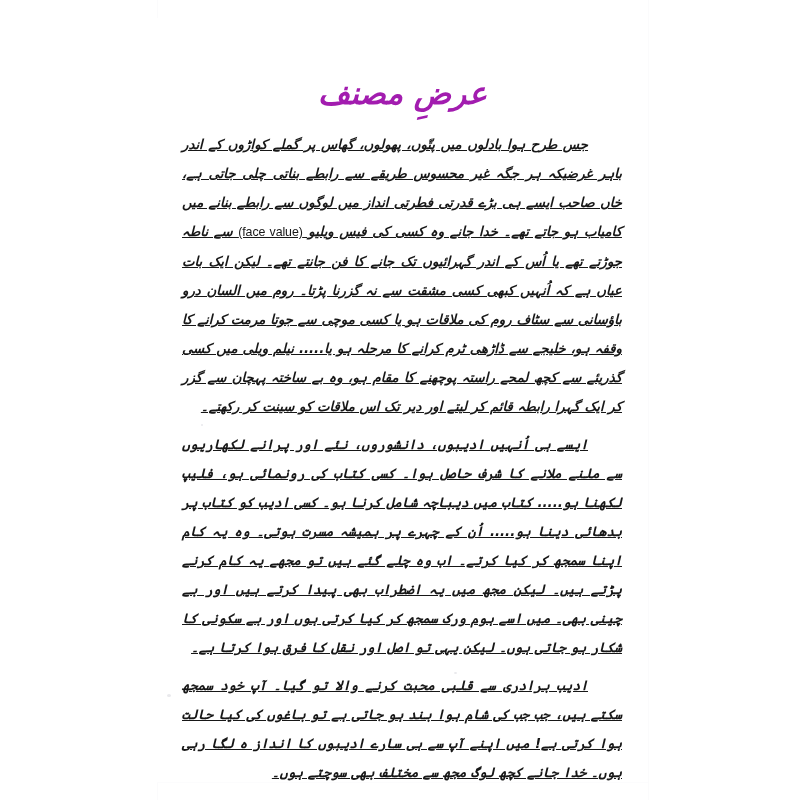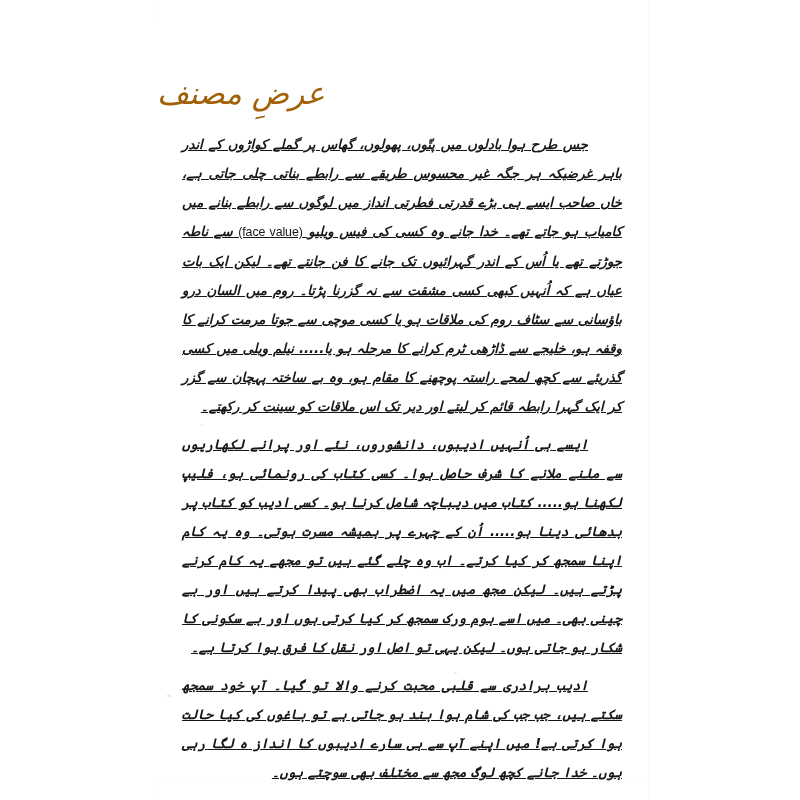--- a/index.html
+++ b/index.html
@@ -50,27 +50,27 @@
     width: 491px;
     height: 764px;
     background: #ffffff;
   }
 
   .heading {
     position: absolute;
     top: 56px;
     left: 0;
     right: 0;
-    text-align: left;
+    text-align: center;
     direction: rtl;
     font-family: "DejaVu Sans", sans-serif;
     font-size: 31px;
-    font-weight: 400;
+    font-weight: 700;
     font-style: italic;
-    color: #a16207;
+    color: #a21caf;
     letter-spacing: 0.5px;
     line-height: 1.25;
     white-space: nowrap;
   }
 
   .body-block {
     position: absolute;
     top: 112px;
     right: 26px;
     left: 25px;

